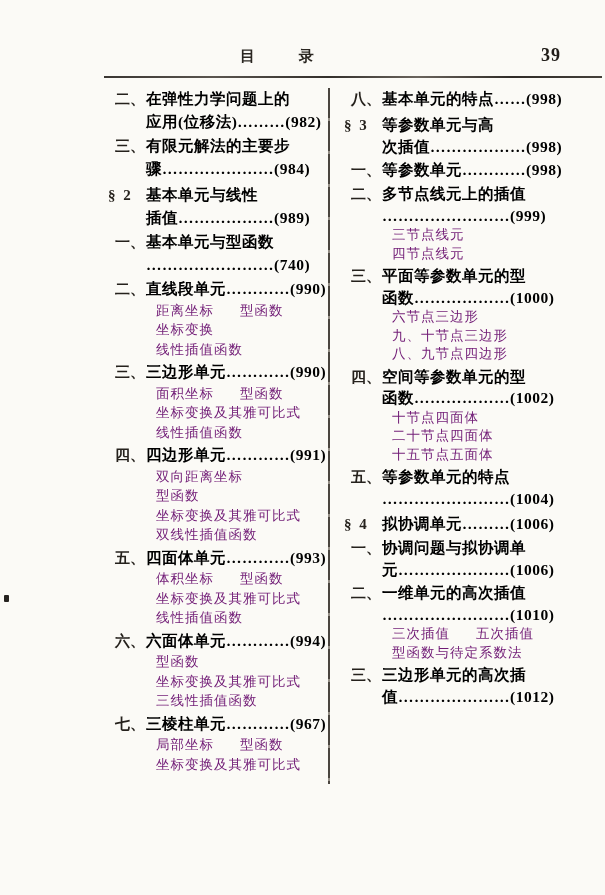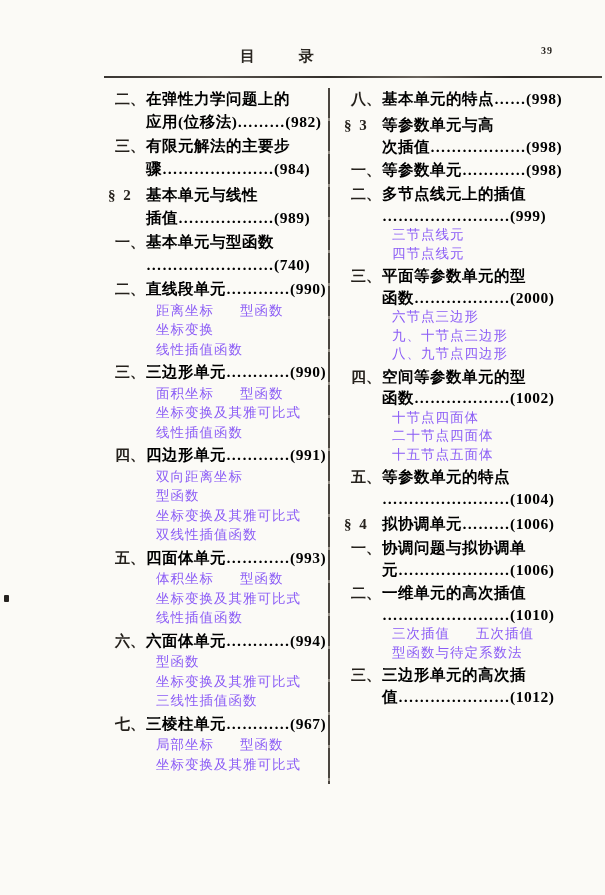--- a/index.html
+++ b/index.html
@@ -13,21 +13,21 @@
     background:#fbfaf6;color:#211d19;overflow:hidden;
   }
   
   .header-title{
     position:absolute;top:47px;left:240px;
     font-size:15px;font-weight:700;letter-spacing:20px;white-space:nowrap;
     color:#2a2621;
   }
   .page-number{
     position:absolute;top:45px;left:541px;
-    font-size:10px;font-weight:700;letter-spacing:1px;
+    font-size:18px;font-weight:700;letter-spacing:1px;
   }
   .rule{
     position:absolute;top:76px;left:104px;width:498px;height:2px;
     background:linear-gradient(90deg,#3a3632 0%,#5a554f 22%,#332f2b 45%,#6a645d 63%,#2f2b27 82%,#44403a 100%);
   }
   .divider{
     position:absolute;top:88px;left:328px;width:2px;height:696px;
     background:repeating-linear-gradient(180deg,#4a453f 0px,#4a453f 30px,#938d84 30px,#938d84 33px);
   }
   
@@ -44,21 +44,21 @@
   .entry.section .marker{flex:0 0 38px;letter-spacing:2px;}
   .lines{flex:1;min-width:0;}
   .line{
     font-size:15.5px;font-weight:700;line-height:22.5px;
     letter-spacing:0.5px;white-space:nowrap;color:#000000;
   }
   .col-right .line{line-height:21.5px;}
   .subs{padding-left:48px;}
   .sub{
     font-size:13.5px;font-weight:500;line-height:19.5px;
-    letter-spacing:1px;white-space:nowrap;color:#8b5cf6;
+    letter-spacing:1px;white-space:nowrap;color:#701a75;
   }
   .col-right .sub{line-height:18.5px;}
   .sub .pair-b{margin-left:26px;}
   .speck{
     position:absolute;left:4px;top:595px;width:5px;height:7px;
     background:#26231f;border-radius:1px;
   }
 </style>
 </head>
 <body>
@@ -192,21 +192,21 @@
         </div>
       </div>
       <div class="subs">
         <div class="sub">三节点线元</div>
         <div class="sub">四节点线元</div>
       </div>
       <div class="entry item">
         <span class="marker">三、</span>
         <div class="lines">
           <div class="line">平面等参数单元的型</div>
-          <div class="line">函数………………(2000)</div>
+          <div class="line">函数………………(1000)</div>
         </div>
       </div>
       <div class="subs">
         <div class="sub">六节点三边形</div>
         <div class="sub">九、十节点三边形</div>
         <div class="sub">八、九节点四边形</div>
       </div>
       <div class="entry item">
         <span class="marker">四、</span>
         <div class="lines">

